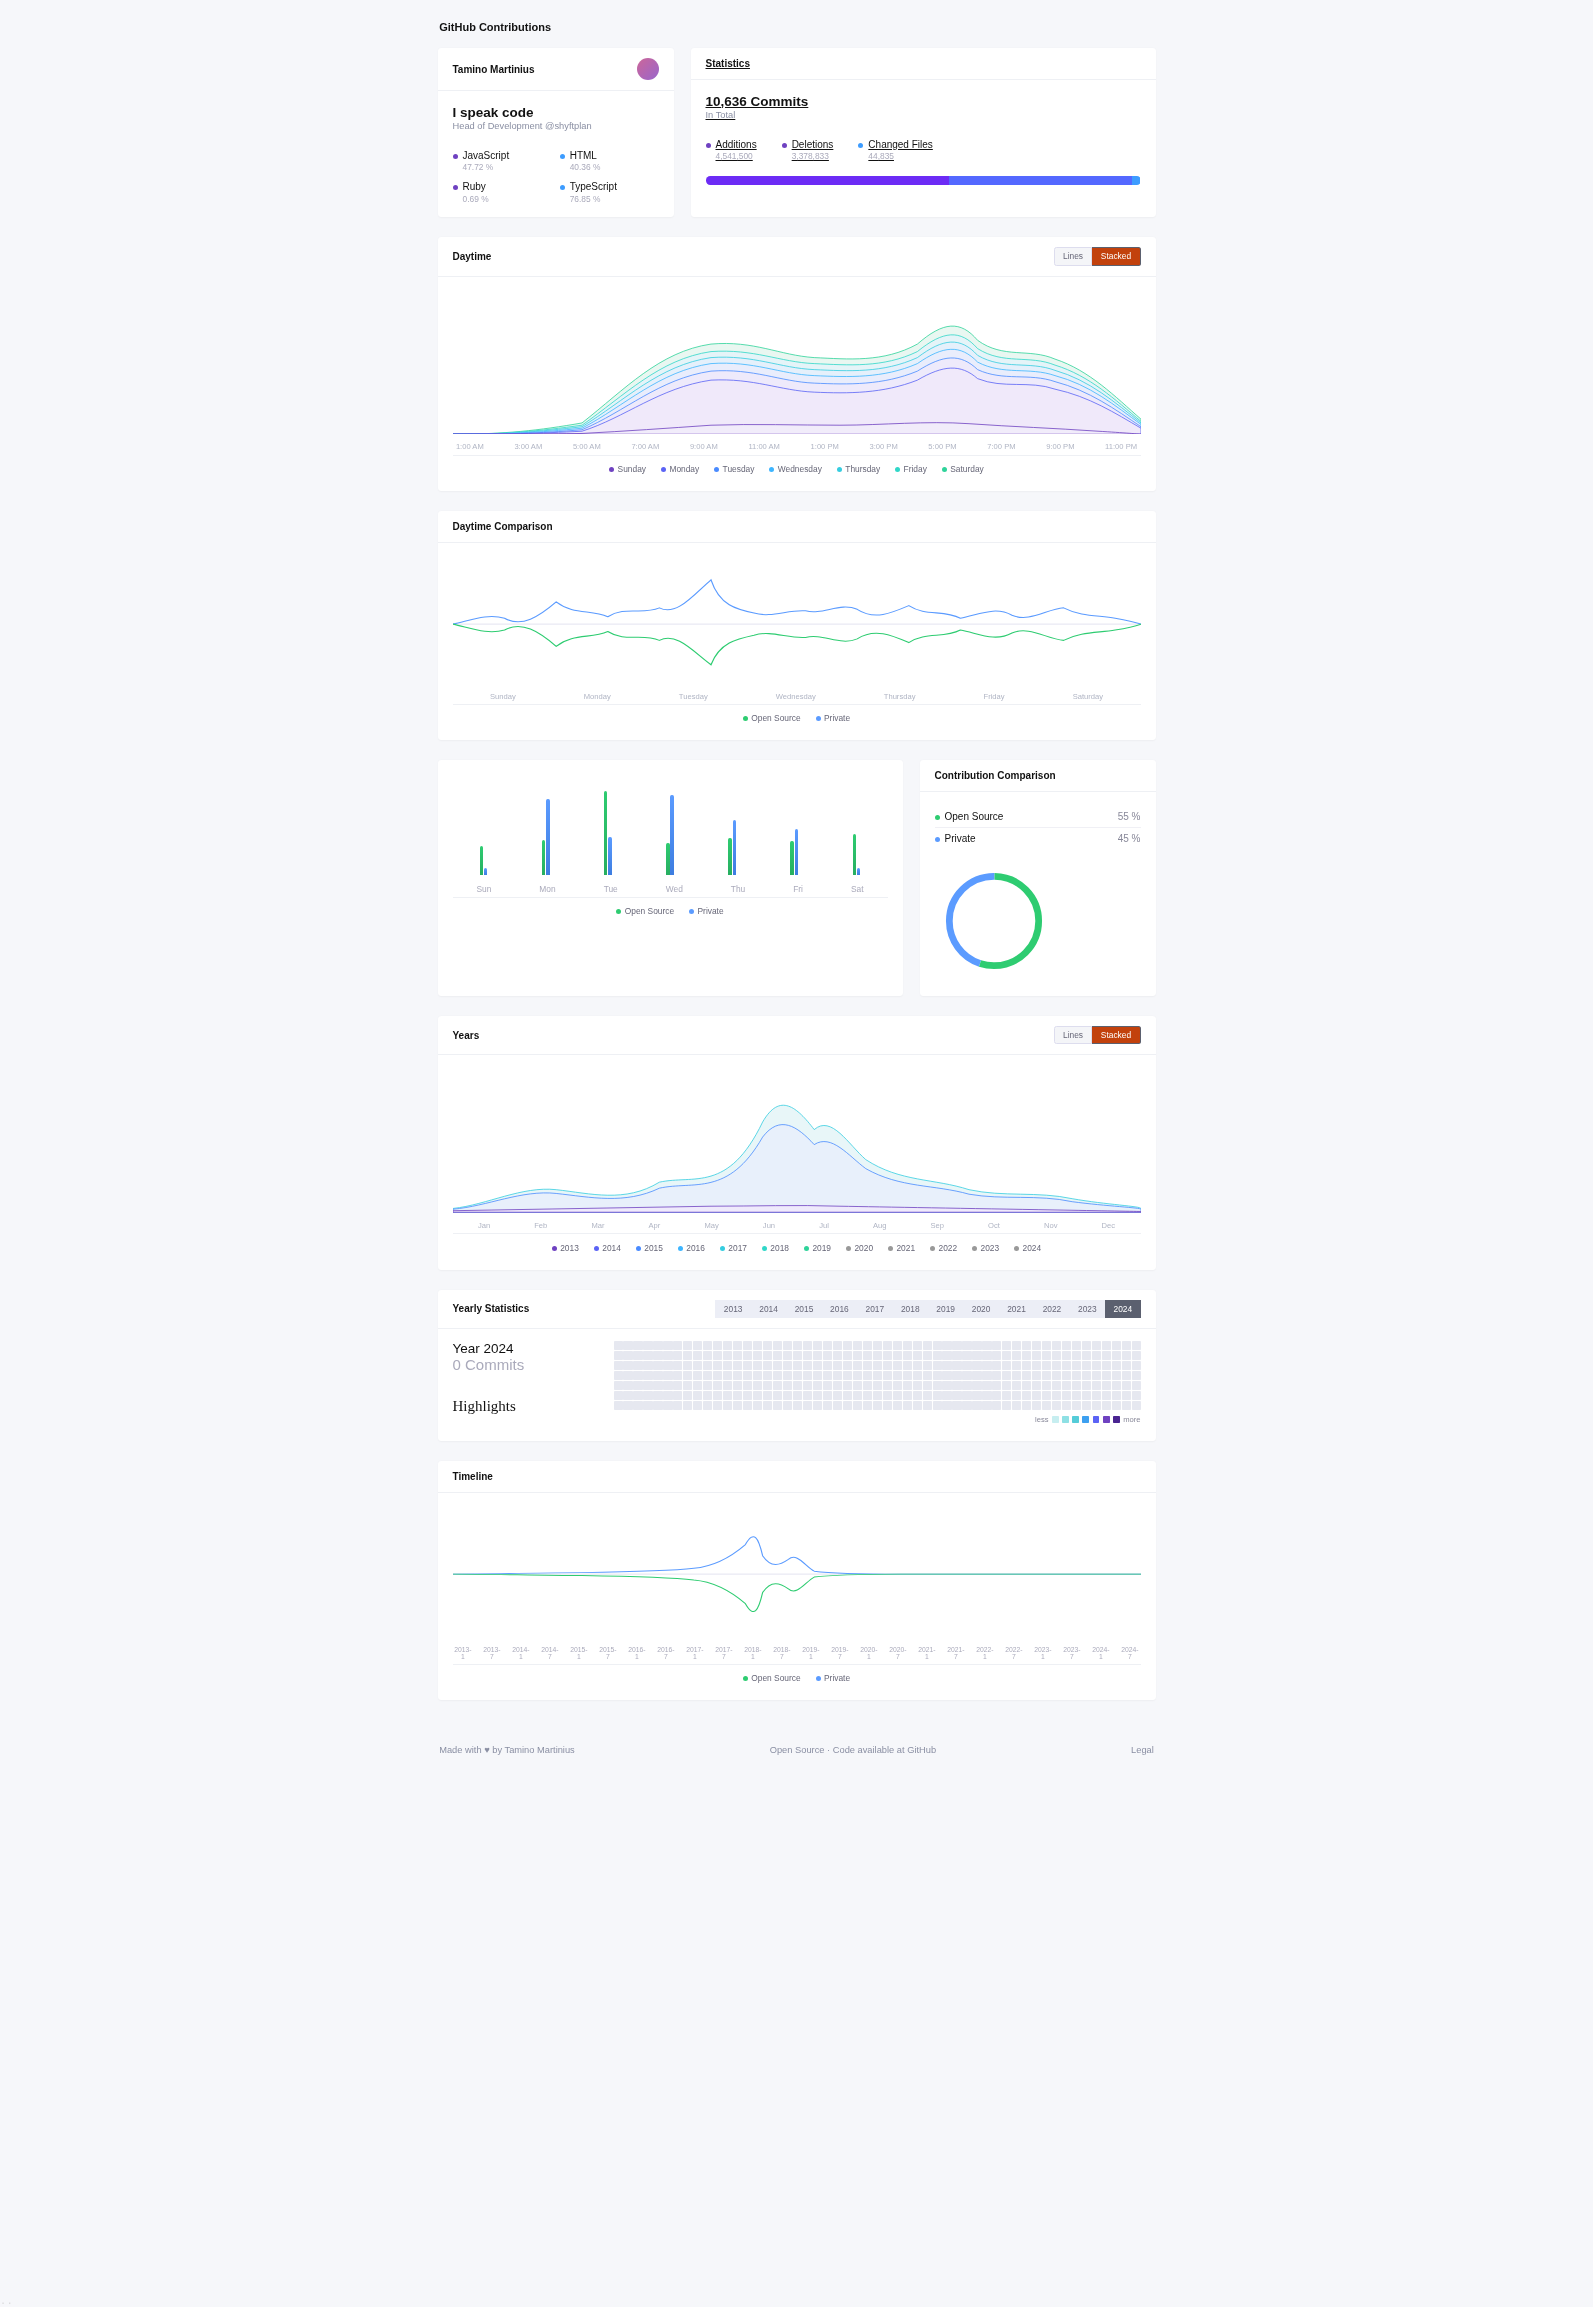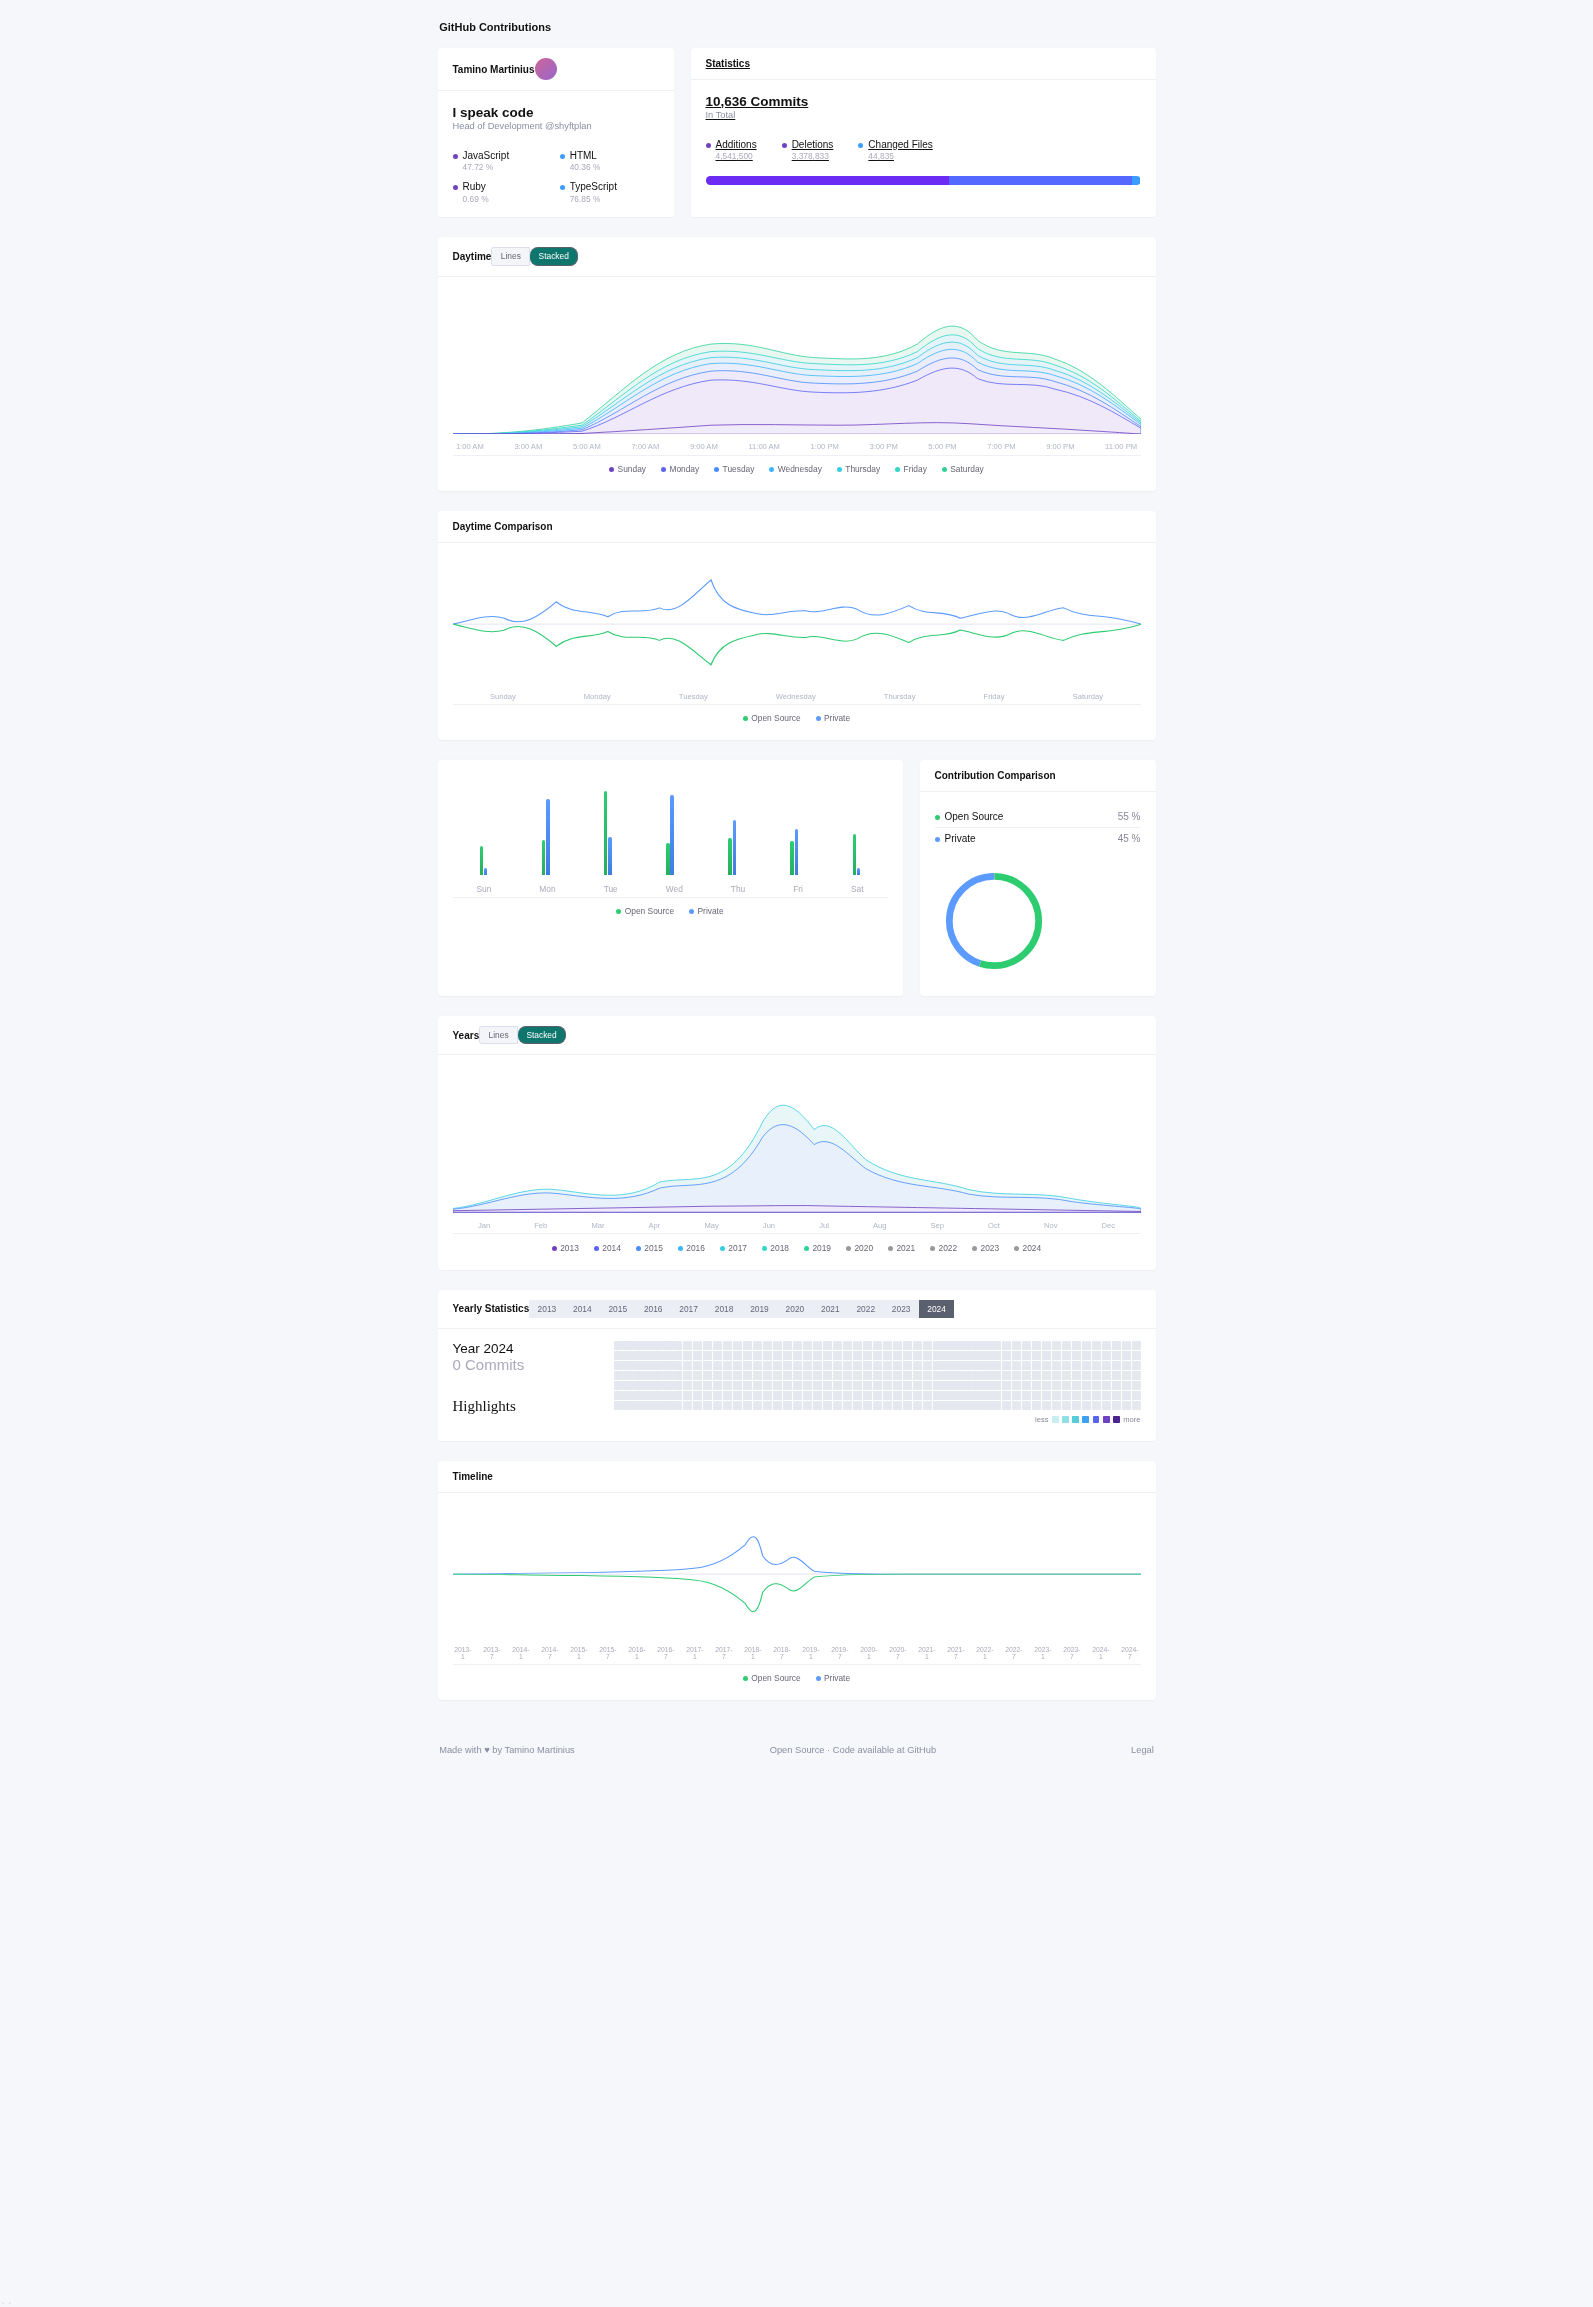--- a/index.html
+++ b/index.html
@@ -1,21 +1,21 @@
 <!DOCTYPE html>
 <html style="font-size:13.5px"><head>
 <meta charset="utf-8">
 <style>
 * { box-sizing: border-box; margin: 0; padding: 0; }
 body { font-family: -apple-system, BlinkMacSystemFont, "Segoe UI", Helvetica, Arial, sans-serif; background: #f6f7fa; color: #111; font-size: 11px; }
 .container { max-width: 718px; margin: 4px auto; padding: 17px 0 0 0; }
 .page-title { font-size: 11px; font-weight: 700; margin-bottom: 15px; padding-left: 1.7px; }
 .row { display: flex; gap: 17px; margin-bottom: 20px; }
 .card { background: #fff; border-radius: 3.4px; box-shadow: 0 0.8px 1.7px rgba(0,0,0,0.04); }
-.card-header { display: flex; justify-content: flex-start; align-items: center; padding: 10px 15px; border-bottom: 0.8px solid #eef0f4; font-size: 10px; font-weight: 700; }
+.card-header { display: flex; justify-content: space-between; align-items: center; padding: 10px 15px; border-bottom: 0.8px solid #eef0f4; font-size: 10px; font-weight: 700; }
 .card-body { padding: 13.5px 15px; }
 .profile-card { flex: 0 0 236px; }
 .stats-card { flex: 1; text-decoration: underline; }
 .avatar { width: 22px; height: 22px; border-radius: 50%; background: linear-gradient(135deg,#c69,#96c); }
 .card-title-big { font-size: 13.5px; font-weight: 600; margin-bottom: 1.7px; }
 .card-sub { font-size: 9.3px; color: #8a8fa3; }
 .card-sub a { color: #8a8fa3; text-decoration: none; }
 .lang-grid { display: grid; grid-template-columns: 1fr 1fr; gap: 8.4px 8.4px; margin-top: 18.6px; }
 .lang { font-size: 10px; }
 .lang .dot { display: inline-block; width: 5px; height: 5px; border-radius: 50%; margin-right: 5px; vertical-align: middle; }
@@ -23,21 +23,21 @@
 .stat-row { display: flex; gap: 25px; margin-top: 18.6px; }
 .stat { font-size: 10px; }
 .stat .dot { display: inline-block; width: 5px; height: 5px; border-radius: 50%; margin-right: 5px; }
 .stat .num { display: block; color: #aab; font-size: 8.4px; margin-left: 10px; margin-top: 1.7px; }
 .prog-wrap { display: flex; height: 8.4px; border-radius: 4.2px; overflow: hidden; margin-top: 15px; }
 .prog-seg { height: 100%; }
 .toggle { display: flex; }
 .toggle button { border: 0.8px solid #dde; background: #f4f5f8; color: #667; font-size: 8.4px; padding: 3.4px 8.4px; cursor: pointer; }
 .toggle button:first-child { border-radius: 2.5px 0 0 2.5px; }
 .toggle button:last-child { border-radius: 0 2.5px 2.5px 0; border-left: none; }
-.toggle button.active { background: #0f766e; color: #fff; border-color: #5b606f; border-radius: 8px; }
+.toggle button.active { background: #c2410c; color: #fff; border-color: #5b606f; }
 .chart-area { position: relative; height: 152px; padding: 8.4px 0; }
 .chart-area svg { width: 100%; height: 100%; }
 .axis-labels { display: flex; justify-content: space-between; font-size: 7.6px; color: #b0b5c4; padding: 0 3.4px; }
 .legend { display: flex; justify-content: center; gap: 15px; font-size: 8.4px; color: #667; flex-wrap: wrap; padding: 8.4px 0 3.4px 0; border-top: 0.8px solid #eef0f4; margin-top: 3.4px; }
 .legend span .dot { display: inline-block; width: 5px; height: 5px; border-radius: 50%; margin-right: 3.4px; }
 .two-col { display: flex; gap: 17px; margin-bottom: 20px; }
 .two-col .card:first-child { flex: 1; }
 .two-col .card:last-child { flex: 0 0 236px; }
 .donut { width: 118px; height: 118px; margin: 13.5px auto 0 auto; }
 .contrib-list { font-size: 10px; }

